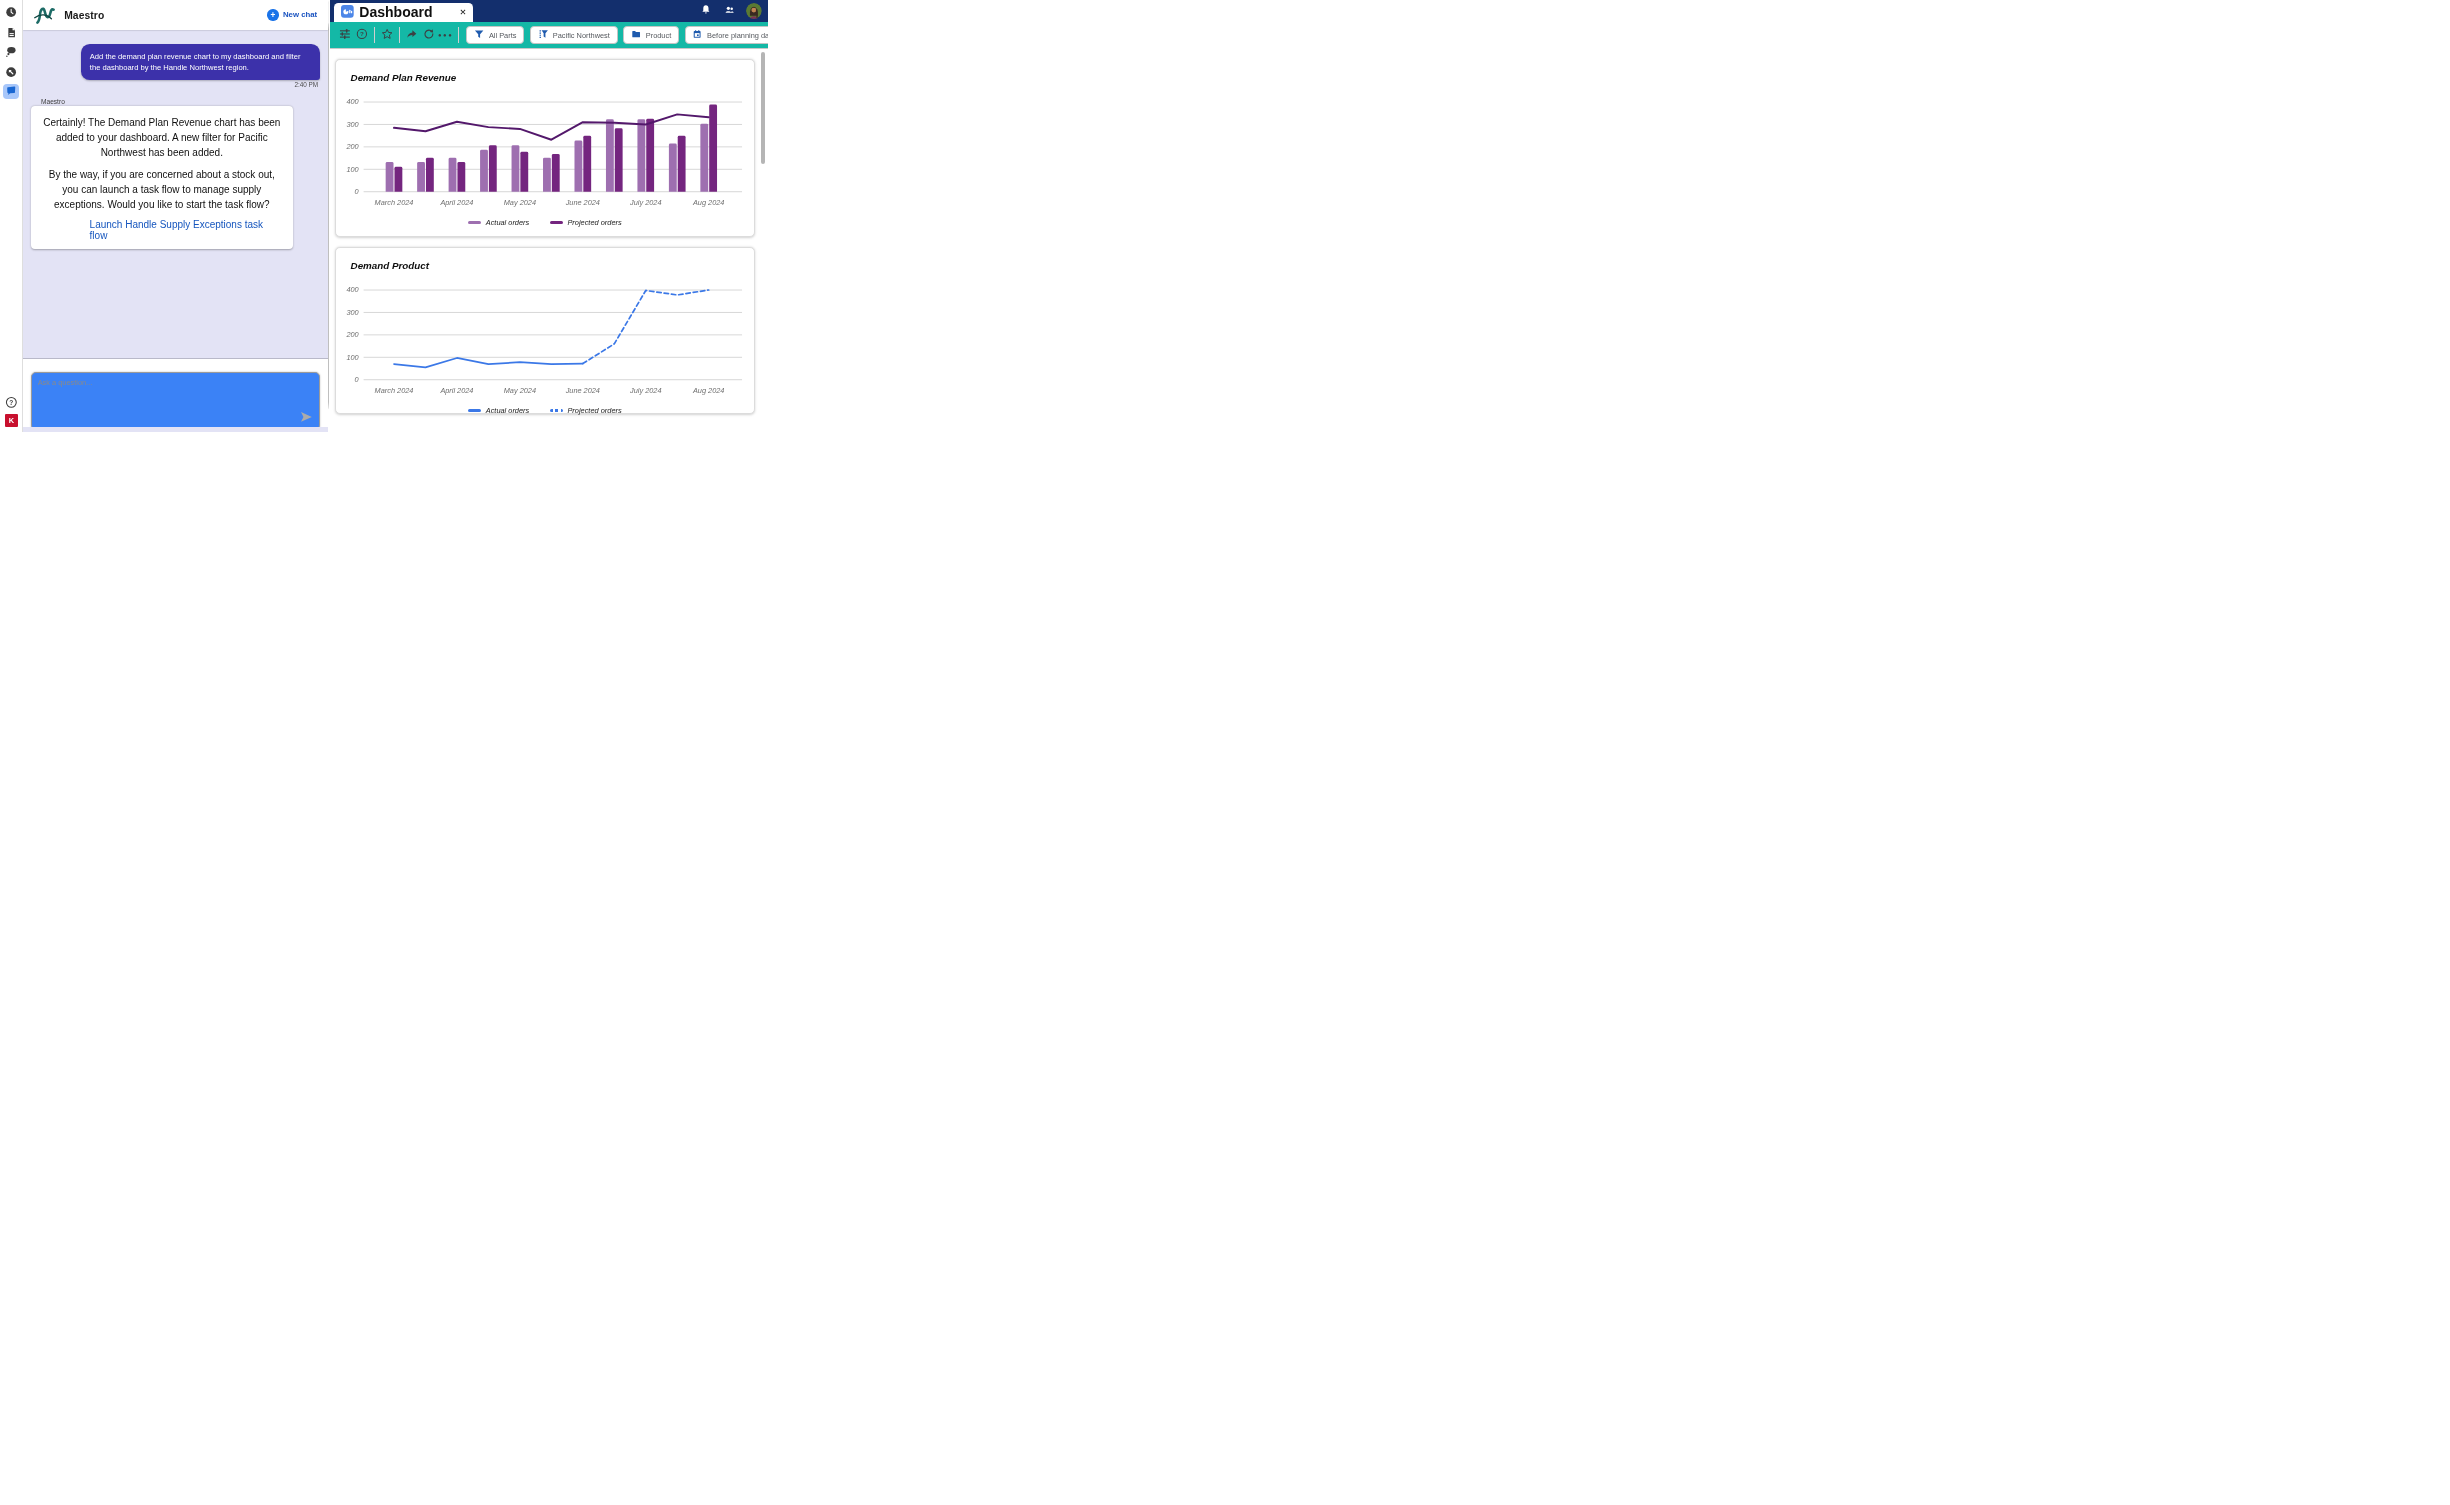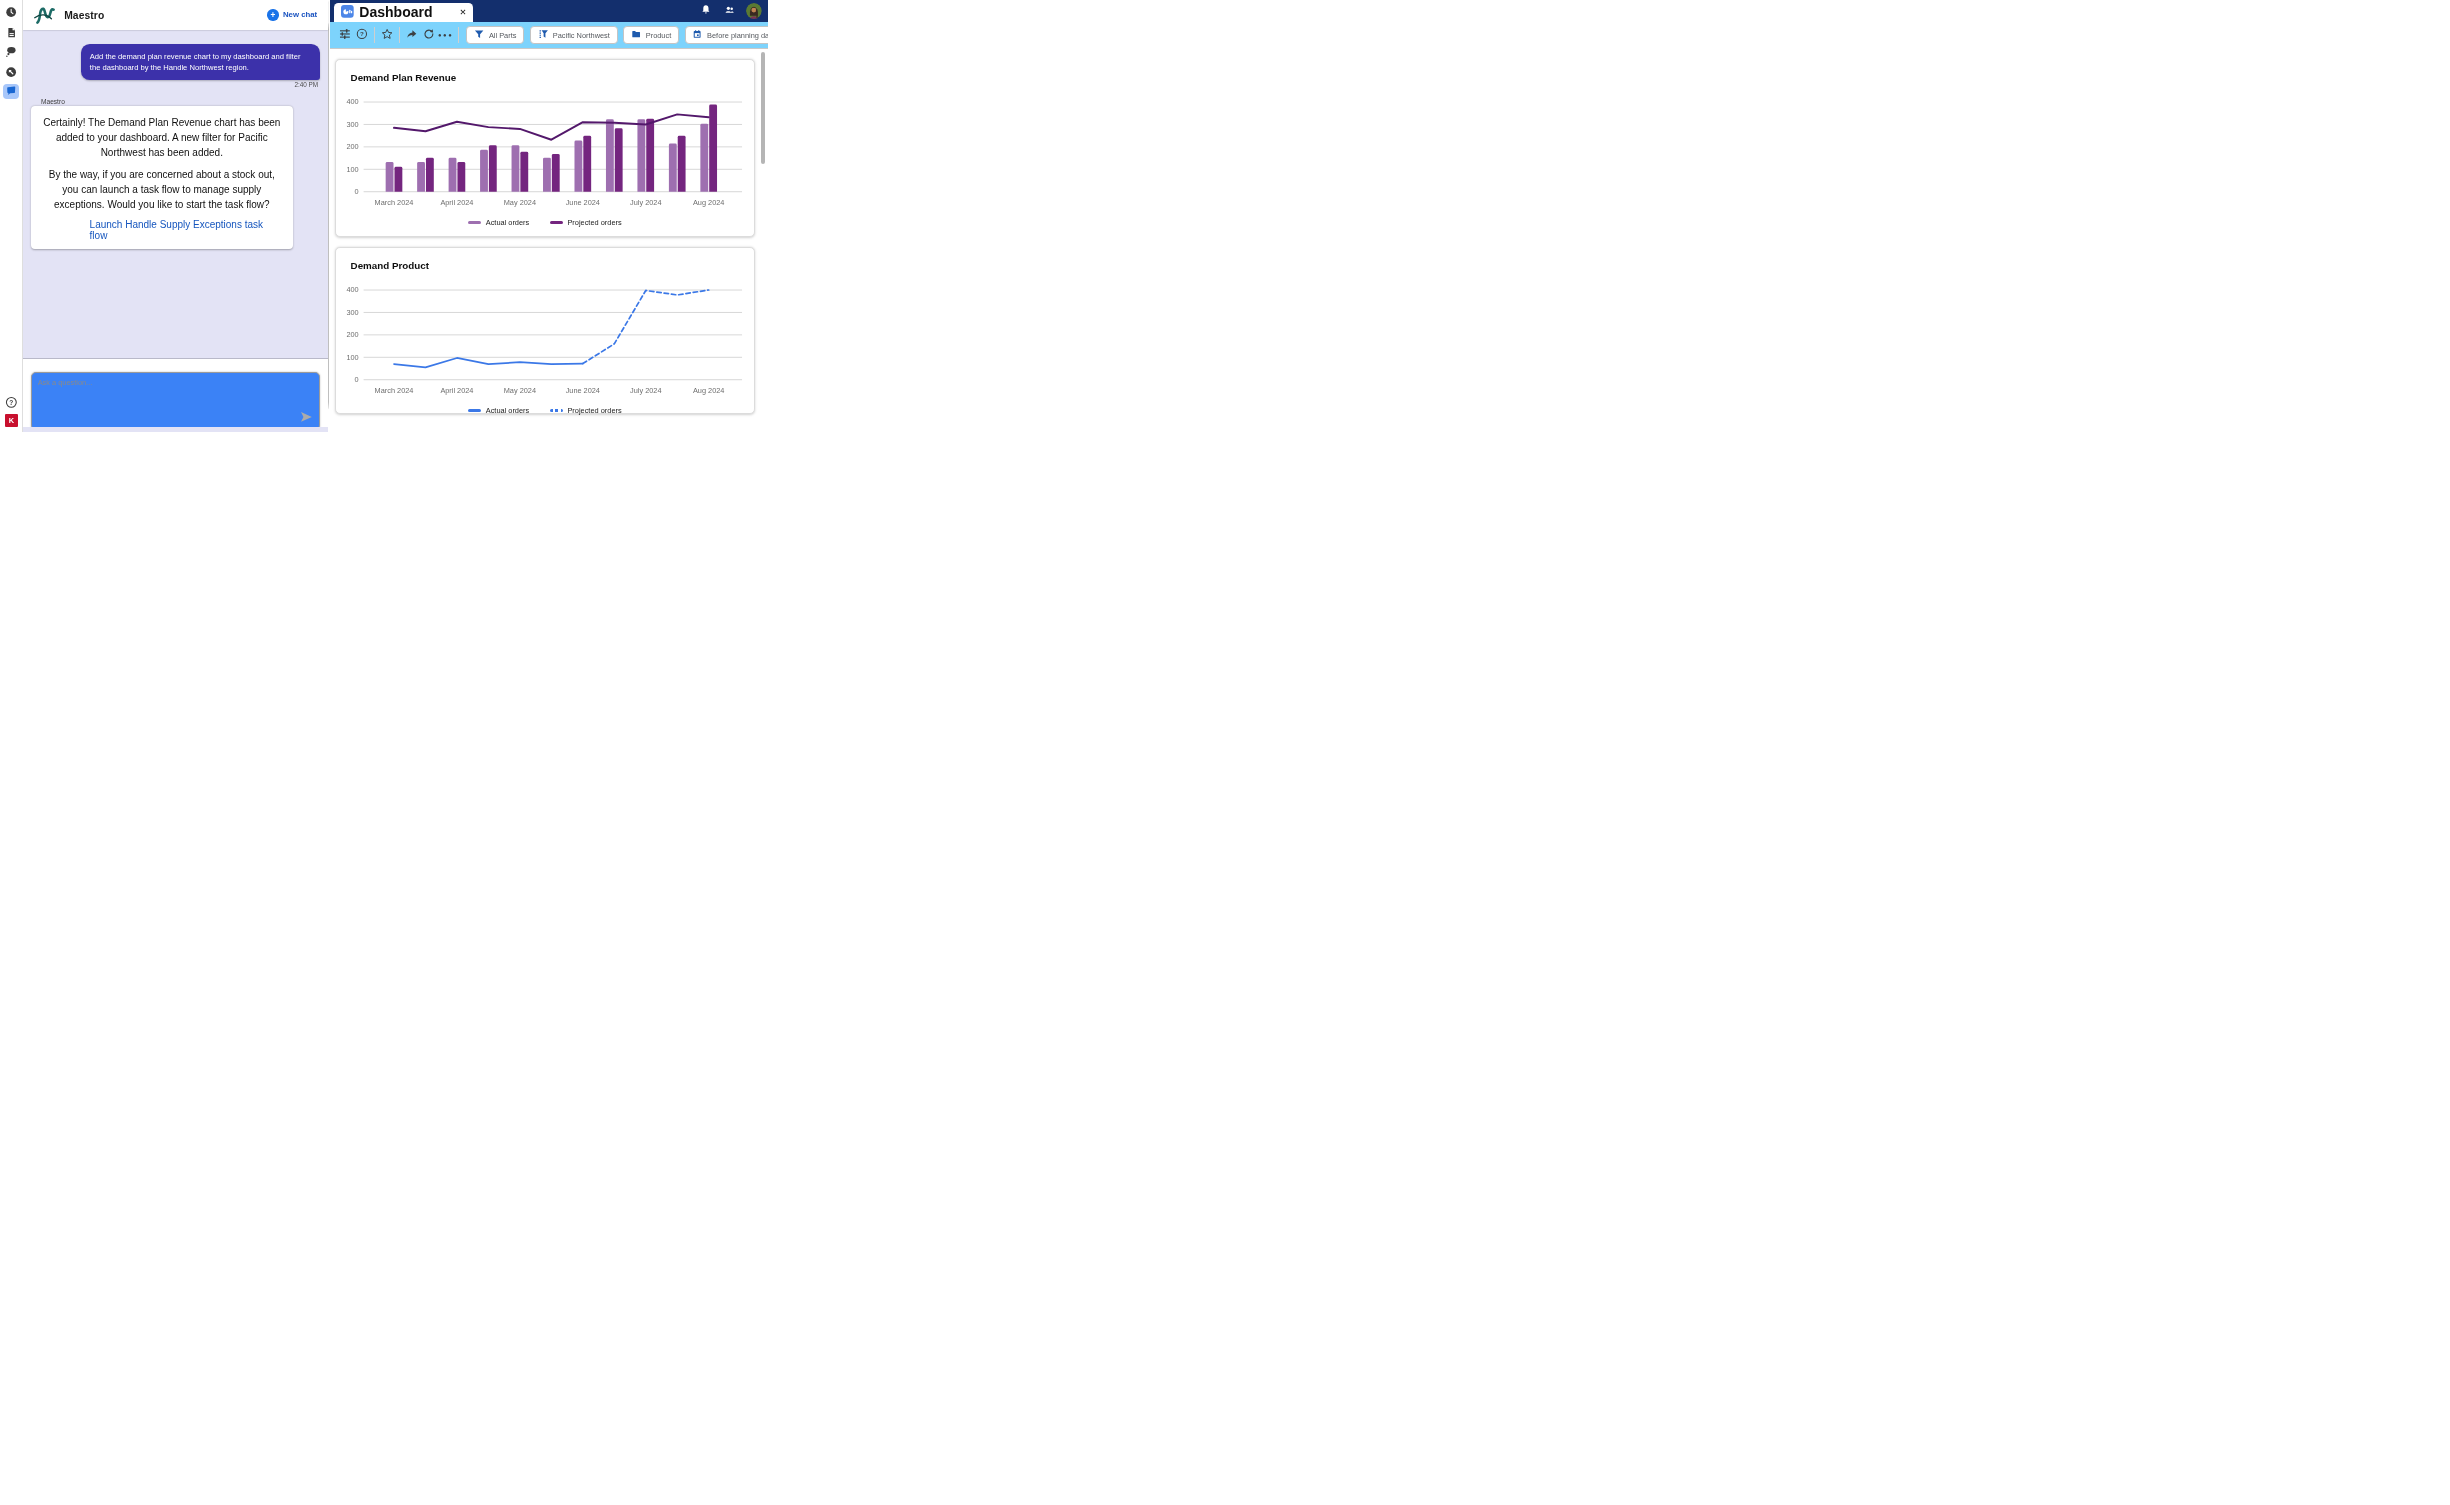--- a/index.html
+++ b/index.html
@@ -51,33 +51,33 @@
   
   .dash { position:absolute; left:330px; top:0; width:439px; height:432px; background:#fff; overflow:hidden; }
   .dash-topbar { position:absolute; left:0; top:0; right:0; height:22px; background:var(--header-navy,#132F6D); }
   .tab { position:absolute; left:4.4px; top:2.9px; width:139px; height:19px; background:#fff;
     border-radius:4.4px 4.4px 0 0; display:flex; align-items:center; padding:0 6.9px; }
   .tab-title { font-size:14px; font-weight:700; color:#0F0F0F; margin-left:5.4px; }
   .tab-close { margin-left:auto; font-size:8.3px; color:#222; cursor:pointer; line-height:1; }
   .topbar-right { position:absolute; right:6.9px; top:0; height:22px; display:flex; align-items:center; gap:10.8px; }
   .avatar { width:15.7px; height:15.7px; border-radius:50%; overflow:hidden; cursor:pointer; }
 
-  .toolbar { position:absolute; left:0; top:22px; right:0; height:27px; background:#7dd3fc;
+  .toolbar { position:absolute; left:0; top:22px; right:0; height:27px; background:#14b8a6;
     border-bottom:0.7px solid #C9C9C9; display:flex; align-items:center; padding-left:6.9px; overflow:hidden; }
   .tool-btn { width:16.7px; height:16.7px; display:flex; align-items:center; justify-content:center;
     cursor:pointer; flex:none; }
   .tool-div { width:0.7px; height:15.7px; background:#CFCFCF; margin:0 3.9px; flex:none; }
   .dots { color:var(--icon-gray,#3C4043); font-size:5.9px; letter-spacing:1.5px; font-weight:bold; }
   .chips { display:flex; gap:5.4px; margin-left:3.9px; flex:none; }
   .chip { height:18px; background:#fff; border:0.7px solid #C4C4C4; border-radius:3.9px;
     display:flex; align-items:center; padding:0 6.9px; gap:4.4px; cursor:pointer; flex:none; }
   .chip-label { font-size:7.4px; color:#55595E; white-space:nowrap; }
 
   .card { position:absolute; left:4.9px; width:420px; background:#fff; border:0.7px solid var(--card-border,#DCDCDC);
-    border-radius:4.9px; box-shadow:0 0.5px 2.5px rgba(0,0,0,.18); }
+    border-radius:4.9px; box-shadow:0 0.5px 2.5px rgba(0,0,0,.18);font-style:italic; }
   .card1 { top:59px; height:178px; }
   .card2 { top:247px; height:167px; }
   .card-title { position:absolute; left:14.7px; top:11.8px; font-size:9.8px; font-weight:bold; color:#0F0F0F; }
   .chart-svg { position:absolute; left:8.3px; top:34px; }
   svg text.axis-label { font-family:"Liberation Sans",sans-serif; font-size:15px; fill:var(--axis-label,#6E6E6E); }
   .chart-legend { position:absolute; left:0; right:0; top:158px; display:flex; justify-content:center; gap:20.6px;align-items:flex-end; }
   .legend-item { display:flex; align-items:center; gap:4.9px; }
   .legend-swatch { width:12.7px; height:2.5px; border-radius:1.5px; display:inline-block; }
   .legend-label { font-size:7.4px; color:#1B1B1B; }
 

